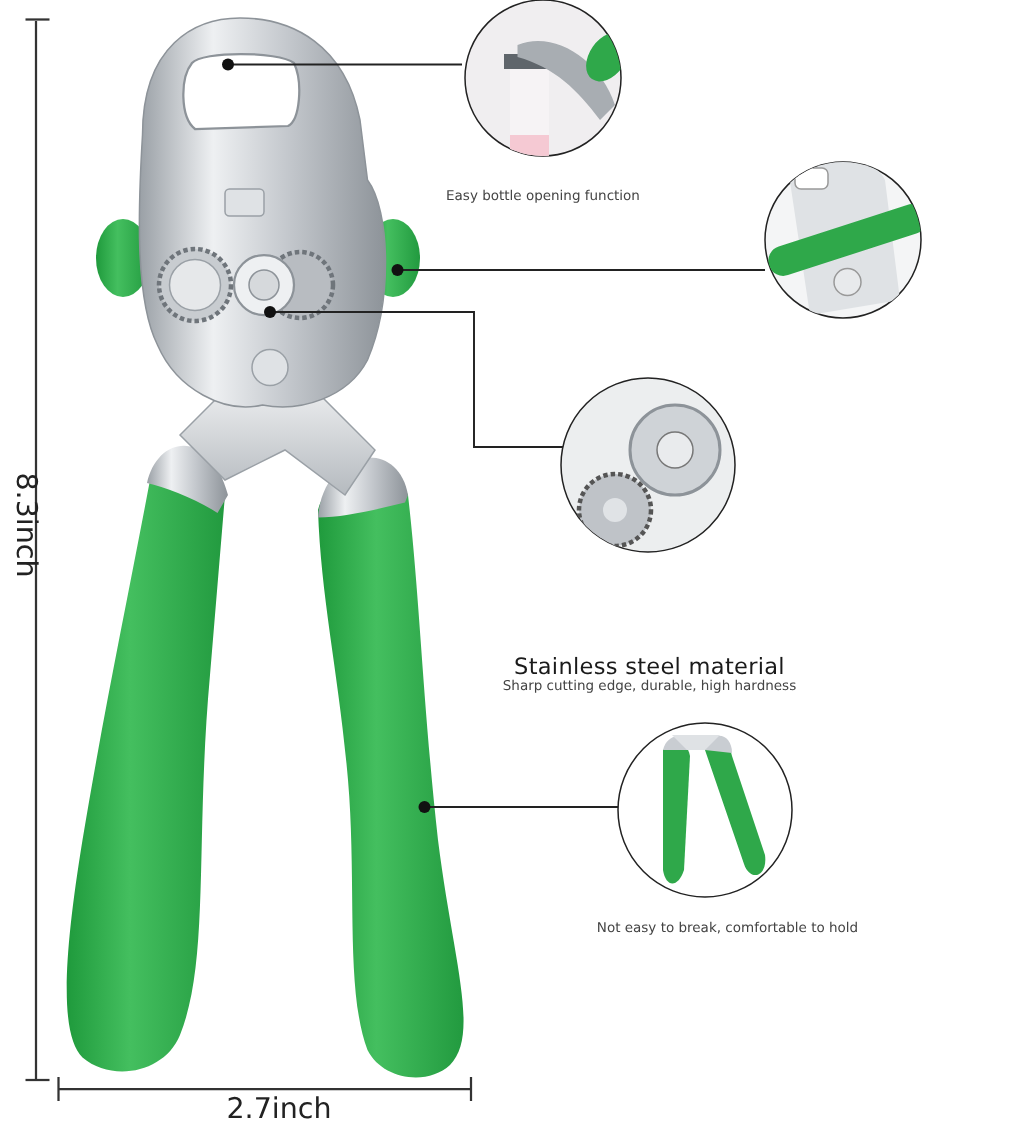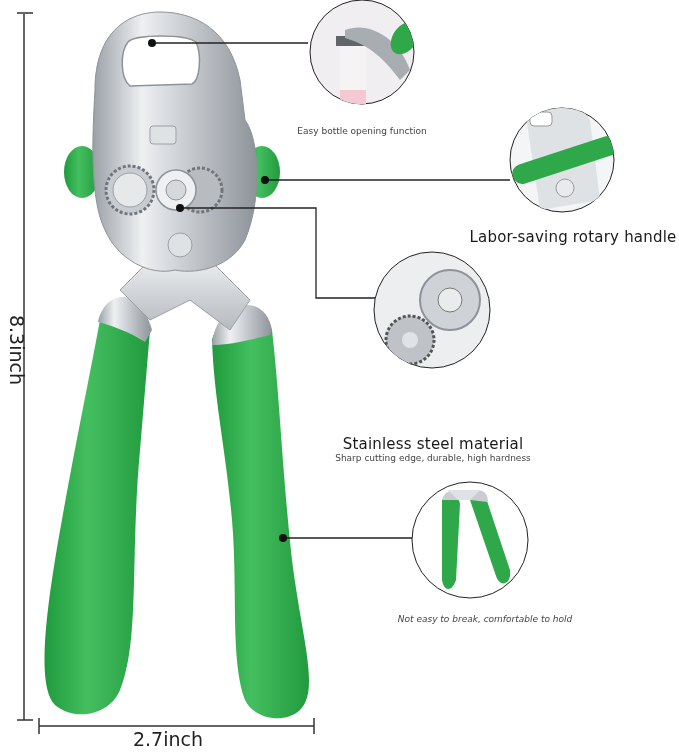--- a/index.html
+++ b/index.html
@@ -3,21 +3,21 @@
 <meta charset="utf-8">
 <style>
   html, body { margin:0; padding:0; background:#ffffff; }
   body { width:679px; height:752px; position:relative; overflow:hidden; font-family:"DejaVu Sans", sans-serif; }
   .abs { position:absolute; }
   .title { font-size:15px; color:#1a1a1a; white-space:nowrap; text-align:center; letter-spacing:0.2px; }
   .sub { font-size:9px; color:#444; white-space:nowrap; text-align:center; }
   .title-lg { font-size:17px; }
   .dim-v { left:2px; top:290px; width:30px; height:120px; }
   .dim-v span { position:absolute; left:50%; top:50%; transform:translate(-50%,-50%) rotate(90deg); font-size:19px; color:#222; white-space:nowrap; }
-  .dim-h { left:118px; top:728px; width:100px; text-align:center; font-size:19px; color:#222; white-space:nowrap; }
+  .dim-h { left:136px; top:728px; width:100px; text-align:center; font-size:19px; color:#222; white-space:nowrap; }
   svg { position:absolute; left:0; top:0; }
 </style>
 </head>
 <body>
 
 <svg width="679" height="752" viewBox="0 0 679 752">
   <defs>
     <linearGradient id="steel" x1="0" y1="0" x2="1" y2="0">
       <stop offset="0" stop-color="#9aa0a6"></stop>
       <stop offset="0.3" stop-color="#eef0f2"></stop>
@@ -144,23 +144,22 @@
 <div class="abs dim-v">
   <span>8.3inch</span>
 </div>
 <div class="abs dim-h">2.7inch</div>
 
 <div class="abs" style="left:282px; top:126px; width:160px;">
   <div class="sub">Easy bottle opening function</div>
 </div>
 
 <div class="abs" style="left:466px; top:228px; width:214px;">
-  <div class="title">Labor-saving rotary handle</div>
 </div>
 
 <div class="abs" style="left:318px; top:387px; width:230px;margin-top:48px;">
   <div class="title">Stainless steel material</div>
   <div class="sub">Sharp cutting edge, durable, high hardness</div>
 </div>
 
 <div class="abs" style="left:380px; top:606px; width:210px;">
-  <div class="sub" style="margin-top:8px;font-style:italic;">Not easy to break, comfortable to hold</div>
+  <div class="sub" style="margin-top:8px;">Not easy to break, comfortable to hold</div>
 </div>
 
 </body></html>

